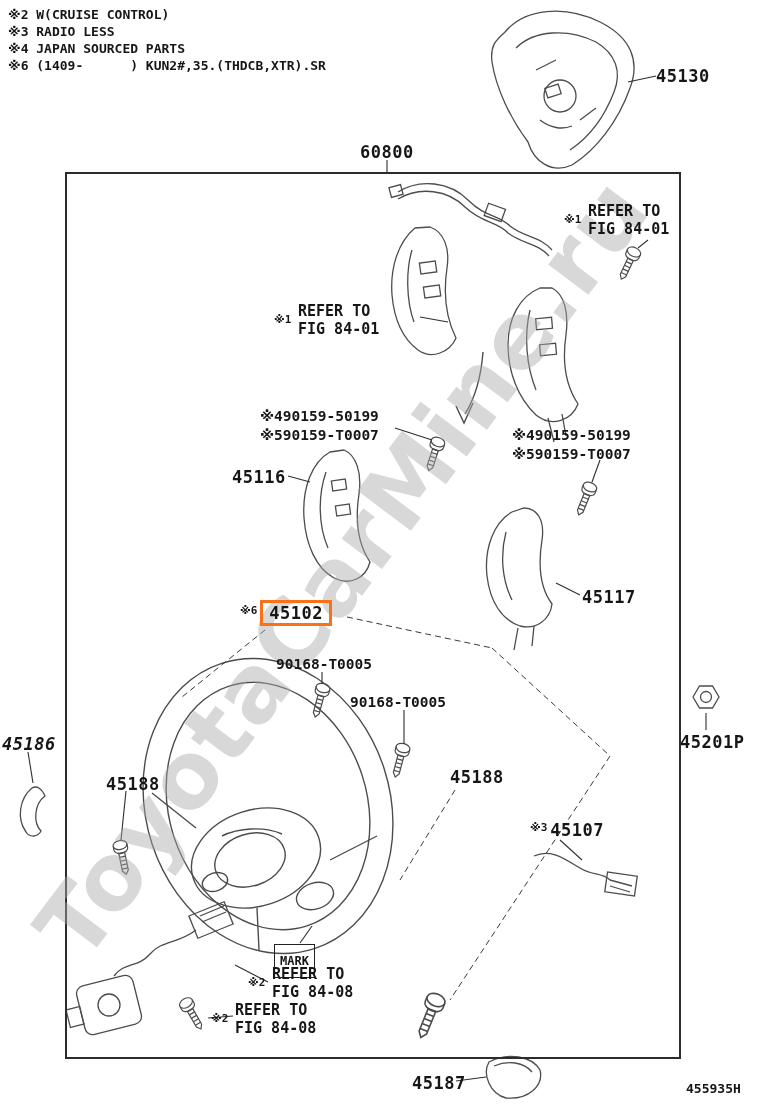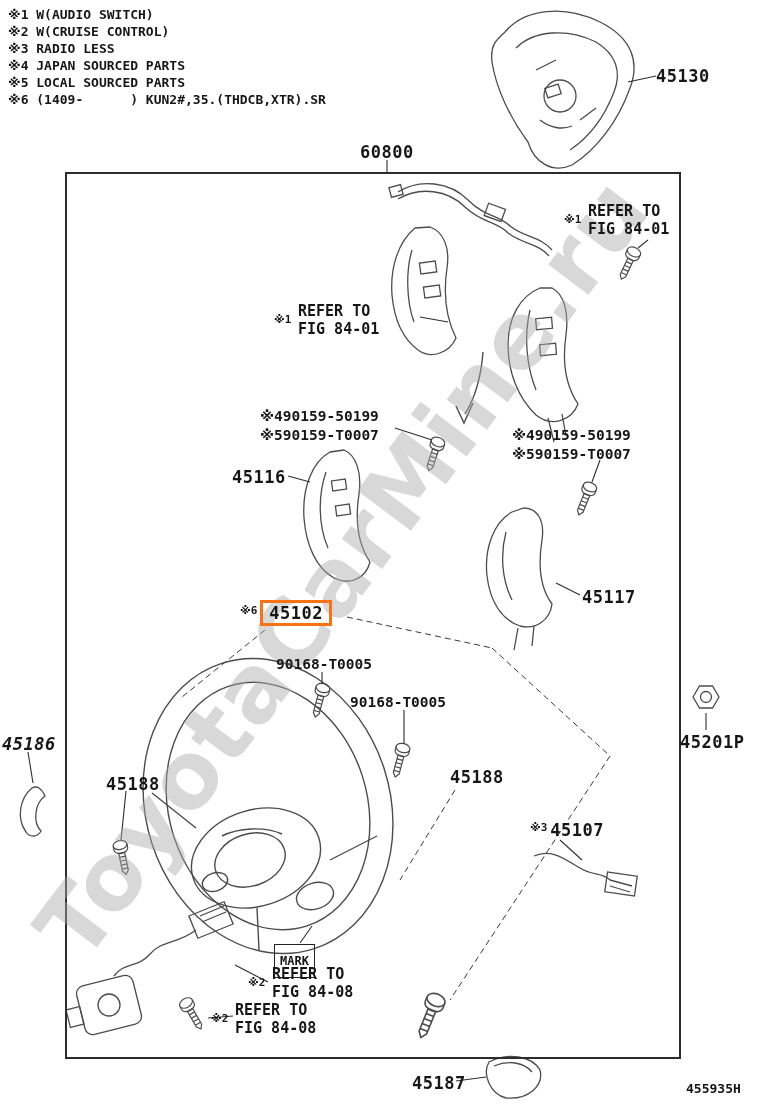--- a/index.html
+++ b/index.html
@@ -191,25 +191,23 @@
       <path d="M610,756 L450,1000"></path>
       <path d="M455,790 L400,880"></path>
     </g>
   </svg>
 
   <div class="frame"></div>
 
   <div class="watermark">ToyotaCarMine.ru</div>
 
   <div class="legend">
-    <div>※1 W(AUDIO SWITCH)</div>
     <div>※2 W(CRUISE CONTROL)</div>
     <div>※3 RADIO LESS</div>
     <div>※4 JAPAN SOURCED PARTS</div>
-    <div>※5 LOCAL SOURCED PARTS</div>
     <div>※6 (1409-      ) KUN2#,35.(THDCB,XTR).SR</div>
   </div>
 
   <div class="lbl" style="left:656px; top:66px;">45130</div>
   <div class="lbl" style="left:360px; top:142px;">60800</div>
 
   <div class="refer" style="left:588px; top:202px;">
     <span class="pfx">※1</span>
     <div>REFER TO</div>
     <div>FIG 84-01</div>

